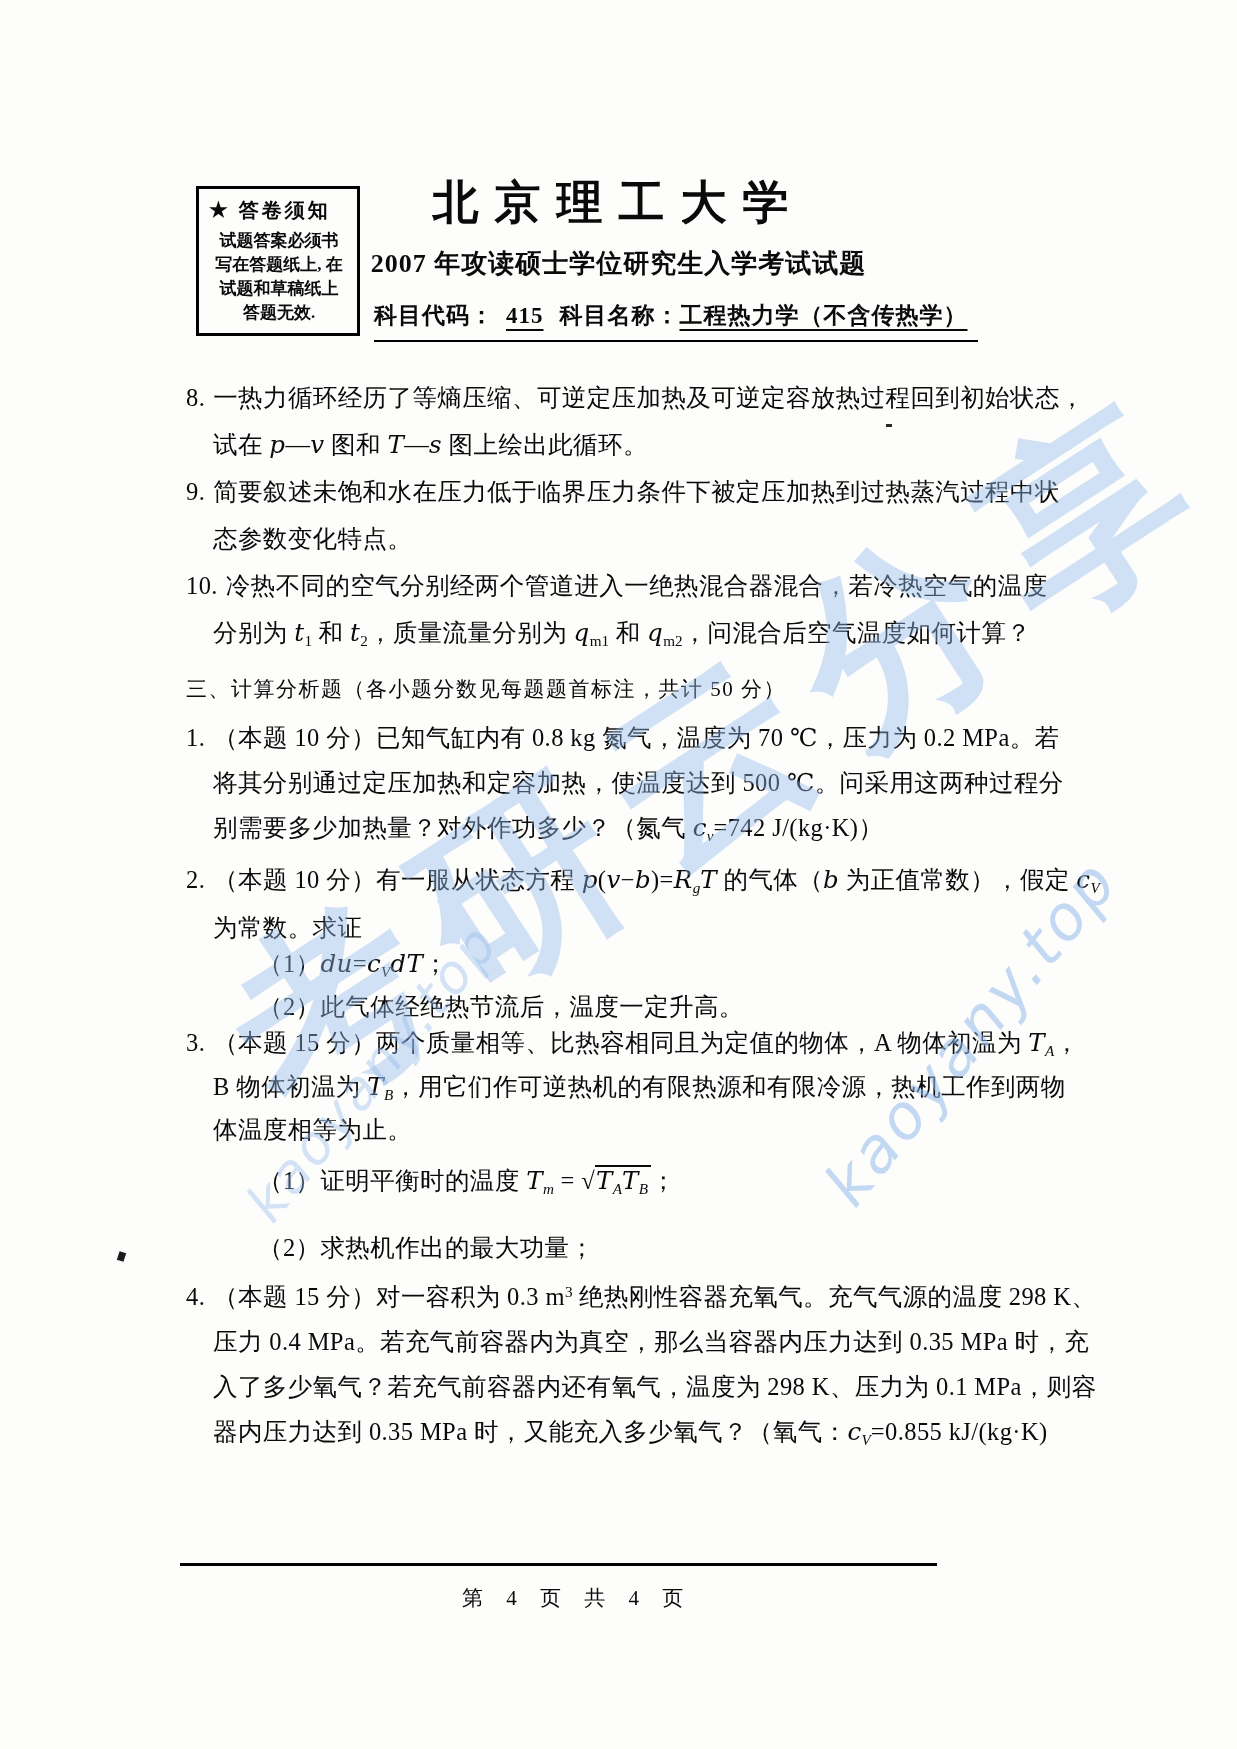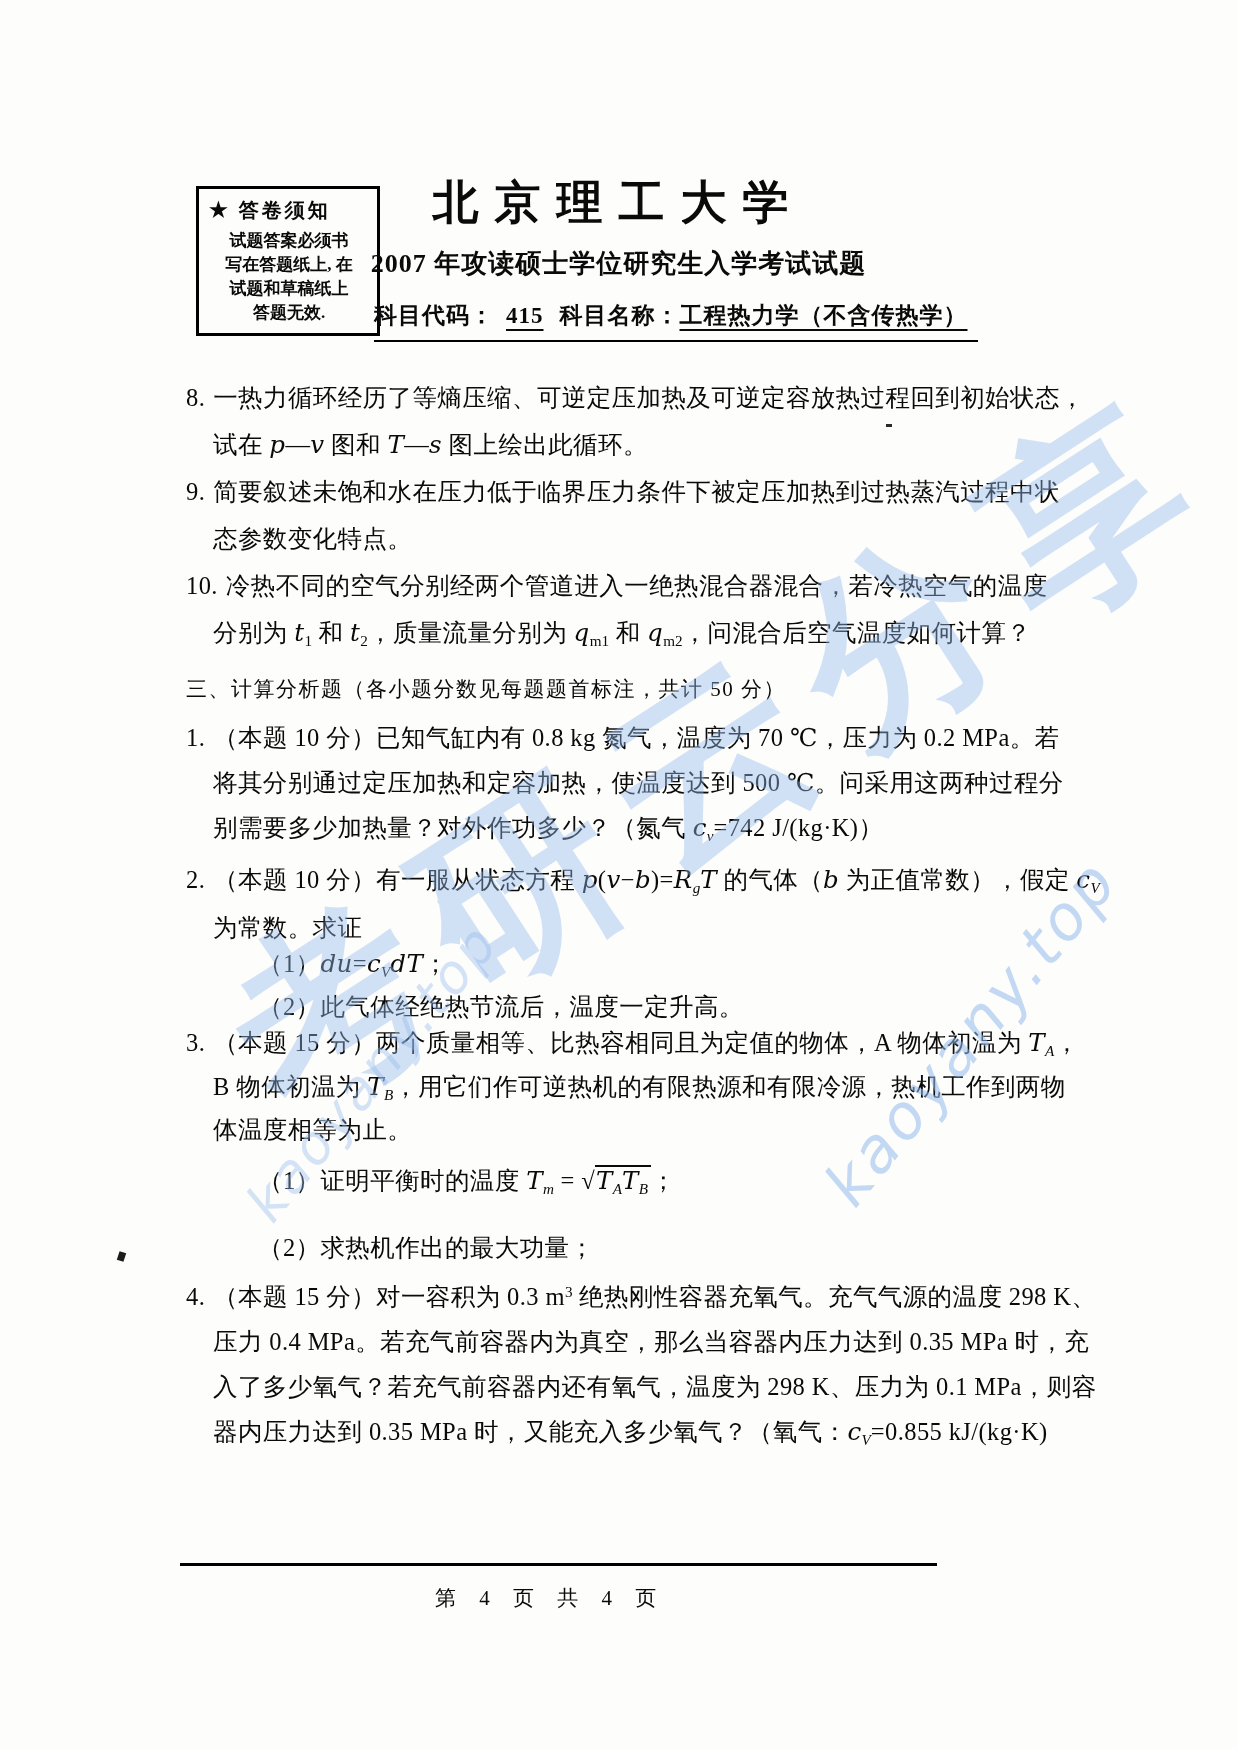--- a/index.html
+++ b/index.html
@@ -3,21 +3,21 @@
 <meta charset="utf-8">
 <style>
   html,body{margin:0;padding:0;background:#d8d8d8;}
   .page{
     position:relative;width:1237px;height:1749px;margin:0 auto;
     background:#fdfdfc;color:#0a0a0a;overflow:hidden;
     font-family:"Liberation Serif","DejaVu Serif",serif;
   }
   
   .notice-box{
-    position:absolute;left:196px;top:186px;width:184px;height:150px;
+    position:absolute;left:196px;top:186px;width:164px;height:150px;
     border:3px solid #000;box-sizing:border-box;padding:6px 8px 4px 10px;
   }
   .notice-title{font-size:20px;font-weight:bold;letter-spacing:3px;margin:2px 0 5px 0;white-space:nowrap;}
   .notice-title .star{font-size:21px;margin-right:8px;}
   .notice-line{font-size:17px;line-height:24px;font-weight:600;white-space:nowrap;text-align:center;}
   
   .univ{
     position:absolute;left:0;top:172px;width:100%;margin:0;text-align:center;
     font-size:46px;font-weight:bold;letter-spacing:16px;
     font-family:"DejaVu Serif","Liberation Serif",serif;
@@ -44,21 +44,21 @@
   .qline.formula{margin:10px 0 14px 0;}
   .qnum{margin-right:8px;}
   .sec-head{font-size:21px;font-weight:normal;letter-spacing:1.5px;line-height:48px;margin:1px 0 2px 0;white-space:nowrap;}
   i{font-style:italic;font-family:"DejaVu Serif",serif;}
   sub{font-size:0.62em;vertical-align:-0.3em;letter-spacing:0;}
   sup{font-size:0.62em;vertical-align:0.5em;letter-spacing:0;}
   sub.it{font-style:italic;}
   .radicand{border-top:2px solid #0a0a0a;padding:0 3px 0 1px;}
   
   .rule{position:absolute;left:180px;top:1563px;width:757px;height:3px;background:#000;}
-  .page-num{position:absolute;left:169px;top:1584px;width:757px;text-align:center;
+  .page-num{position:absolute;left:196px;top:1584px;width:757px;text-align:center;
     font-size:21px;letter-spacing:4px;word-spacing:10px;}
   
   .wm{position:absolute;inset:0;pointer-events:none;z-index:4;}
   .wm-cn{
     position:absolute;left:250px;top:930px;transform:rotate(-33deg);transform-origin:0 50%;
     font-size:195px;font-weight:bold;letter-spacing:30px;white-space:nowrap;
     color:rgba(147,186,235,0.42);font-family:"DejaVu Serif",serif;
   }
   .wm-en{
     position:absolute;left:838px;top:1160px;transform:rotate(-51deg);transform-origin:0 50%;

